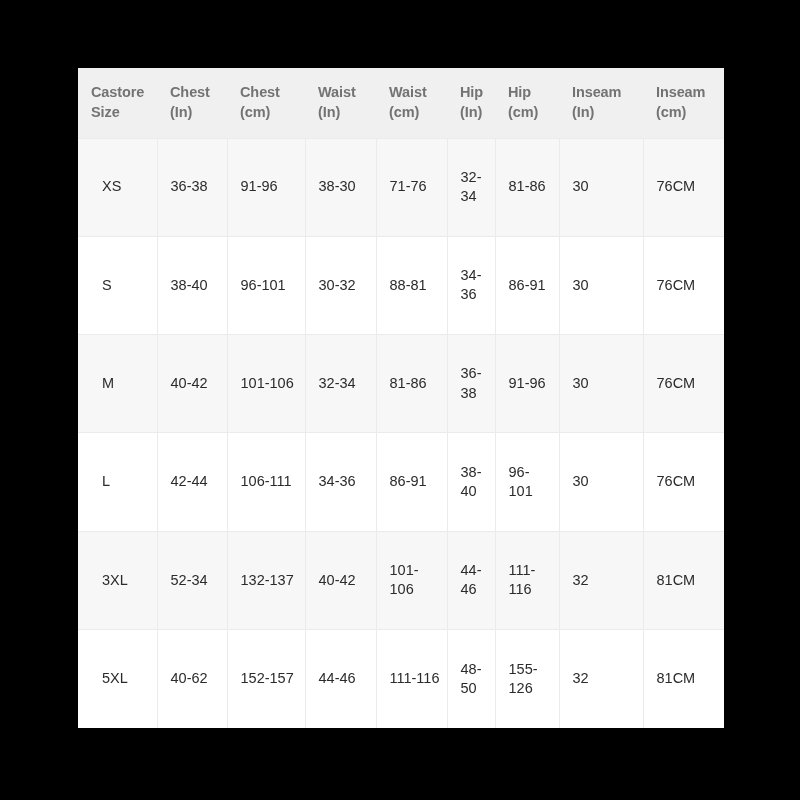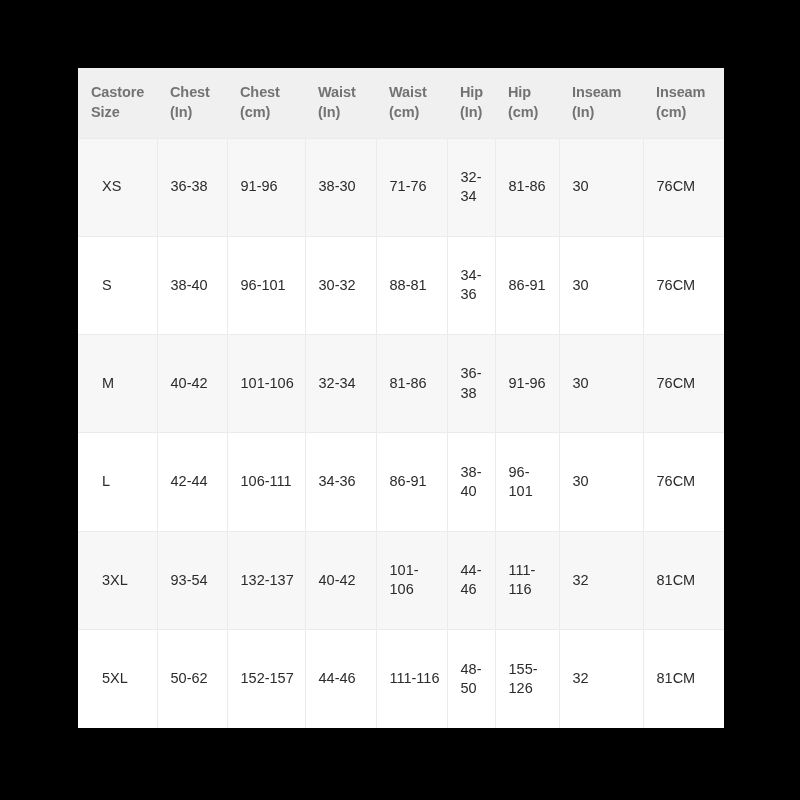--- a/index.html
+++ b/index.html
@@ -195,32 +195,32 @@
             <td>106-111</td>
             <td>34-36</td>
             <td>86-91</td>
             <td>38-40</td>
             <td>96-101</td>
             <td>30</td>
             <td>76CM</td>
           </tr>
           <tr>
             <td>3XL</td>
-            <td>93-54</td>
+            <td>52-34</td>
             <td>132-137</td>
             <td>40-42</td>
             <td>101-106</td>
             <td>44-46</td>
             <td>111-116</td>
             <td>32</td>
             <td>81CM</td>
           </tr>
           <tr>
             <td>5XL</td>
-            <td>50-62</td>
+            <td>40-62</td>
             <td>152-157</td>
             <td>44-46</td>
             <td>111-116</td>
             <td>48-50</td>
             <td>155-126</td>
             <td>32</td>
             <td>81CM</td>
           </tr>
         </tbody>
     </table>

